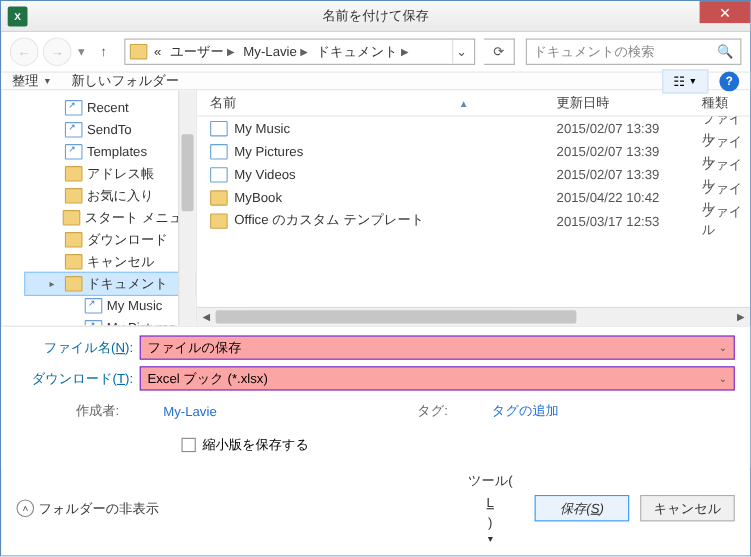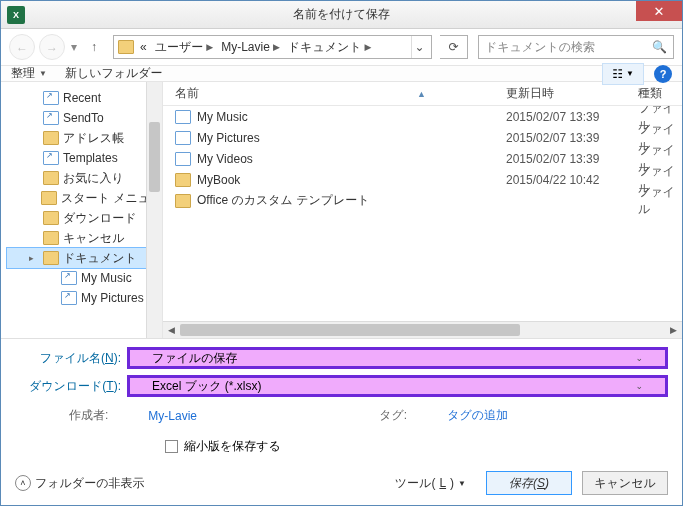--- a/index.html
+++ b/index.html
@@ -23,21 +23,21 @@
   .refresh-btn { width: 28px; height: 24px; border: 1px solid #b0b0b0; display: flex; align-items: center; justify-content: center; color: #555; border-left: none; }
   .searchbox { width: 196px; height: 24px; border: 1px solid #b0b0b0; display: flex; align-items: center; padding: 0 6px; color: #888; background: #fff; margin-left: 6px; }
   .searchbox .srch-icon { margin-left: auto; color: #555; }
   .toolbar { height: 17px; border-top: 1px solid #e5e5e5; border-bottom: 1px solid #e5e5e5; display: flex; align-items: center; padding: 0 10px; gap: 18px; background: #fdfdfd; }
   .toolbar .drop-item { display: flex; align-items: center; gap: 4px; color: #333; }
   .toolbar .drop-item .tri { font-size: 8px; color: #555; }
   .toolbar .right { margin-left: auto; display: flex; align-items: center; gap: 10px; }
   .view-btn { width: 42px; height: 22px; border: 1px solid #c9e0f7; background: #eaf3fc; display: flex; align-items: center; justify-content: center; gap: 3px; }
   .view-btn .tri { font-size: 8px; }
   .help-icon { width: 18px; height: 18px; border-radius: 50%; background: #1e6fd6; color: #fff; display: flex; align-items: center; justify-content: center; font-weight: bold; font-size: 11px; }
-  .body { flex: 1; display: flex; overflow: hidden; }
+  .body { flex: 1; display: flex; overflow: hidden; margin-left: 16px; }
   .tree { width: 162px; border-right: 1px solid #e5e5e5; padding: 6px 0 6px 6px; overflow: hidden; position: relative; }
   .tree-scroll { position: absolute; right: 0; top: 0; bottom: 0; width: 16px; background: #f0f0f0; border-left: 1px solid #dcdcdc; }
   .tree-thumb { position: absolute; left: 2px; right: 2px; top: 40px; height: 70px; background: #c6c6c6; border-radius: 2px; }
   .tree-item { display: flex; align-items: center; gap: 4px; height: 20px; color: #333; white-space: nowrap; padding-left: 10px; }
   .tree-item.selected { background: #cde8ff; outline: 1px solid #7abdff; }
   .tree-item .ico { width: 16px; height: 14px; background: #f3d07a; border: 1px solid #cda64a; border-radius: 1px; flex-shrink: 0; }
   .tree-item .ico.link { background: #fff; border: 1px solid #6aa0d8; position: relative; }
   .tree-item .ico.link::after { content: "↗"; position: absolute; font-size: 8px; color: #3a78b8; left: 2px; top: -1px; }
   .tree-item .toggle { width: 10px; font-size: 9px; color: #666; }
   .filepane { flex: 1; display: flex; flex-direction: column; overflow: hidden; }
@@ -54,32 +54,32 @@
   .file-row .fdate { width: 132px; color: #555; }
   .file-row .ftype { width: 44px; color: #555; }
   .hscroll { height: 17px; background: #f0f0f0; border-top: 1px solid #dcdcdc; display: flex; align-items: center; }
   .hscroll .arrow { width: 17px; height: 17px; display: flex; align-items: center; justify-content: center; color: #606060; font-size: 9px; }
   .hscroll .track { flex: 1; height: 100%; position: relative; }
   .hscroll .thumb { position: absolute; left: 0; width: 70%; top: 2px; bottom: 2px; background: #c6c6c6; border-radius: 2px; }
   .form-area { border-top: 1px solid #e0e0e0; padding: 8px 14px 12px 14px; display: flex; flex-direction: column; gap: 6px; background: #fff; }
   .form-row { display: flex; align-items: center; gap: 6px; }
   .form-label { width: 106px; text-align: right; color: #0369a1; }
   .form-label .ul { text-decoration: underline; }
-  .form-input { flex: 1; height: 22px; border: 3px solid #6d28d9; padding: 0 22px; display: flex; align-items: center; background: #f0abfc; }
+  .form-input { flex: 1; height: 22px; border: 1px solid #6d28d9; padding: 0 6px; display: flex; align-items: center; background: #fca5a5; }
   .form-input .drop-tri { margin-left: auto; font-size: 9px; color: #555; }
   .meta-row { display: flex; align-items: center; gap: 40px; padding-left: 54px; margin-top: 4px; }
   .meta-label { color: #666; }
   .meta-value { color: #1e6fd6; }
   .check-row { display: flex; align-items: center; gap: 6px; padding-left: 150px; margin-top: 8px; }
   .checkbox { width: 13px; height: 13px; border: 1px solid #888; background: #fff; }
   .bottom-bar { display: flex; align-items: center; padding: 4px 14px 10px 14px; gap: 10px; }
   .hide-folders { display: flex; align-items: center; gap: 4px; color: #333; }
   .hide-folders .circ { width: 16px; height: 16px; border: 1px solid #888; border-radius: 50%; display: flex; align-items: center; justify-content: center; font-size: 9px; }
   .bottom-bar .spacer { flex: 1; }
-  .tool-drop { display: flex; align-items: center; gap: 4px; color: #333; margin-right: 10px; }
+  .tool-drop { display: flex; align-items: center; gap: 4px; color: #333; margin-right: 10px; flex-direction: column; }
   .btn { min-width: 86px; height: 24px; border: 1px solid #adadad; background: #f0f0f0; display: flex; align-items: center; justify-content: center; color: #333; }
   .btn.primary { border: 1px solid #3399ff; background: #eaf3fc; font-style: italic; }
 </style>
 </head>
 <body>
 
 <div class="window">
 
   <div class="titlebar">
     <div class="app-icon">X</div>
@@ -141,27 +141,27 @@
           <span class="ico link"></span>
           <span>Recent</span>
         </div>
         <div class="tree-item" style="padding-left: 22px;">
           <span class="toggle"></span>
           <span class="ico link"></span>
           <span>SendTo</span>
         </div>
         <div class="tree-item" style="padding-left: 22px;">
           <span class="toggle"></span>
+          <span class="ico link"></span>
+          <span>Templates</span>
+        </div>
+        <div class="tree-item" style="padding-left: 22px;">
+          <span class="toggle"></span>
           <span class="ico"></span>
           <span>アドレス帳</span>
-        </div>
-        <div class="tree-item" style="padding-left: 22px;">
-          <span class="toggle"></span>
-          <span class="ico link"></span>
-          <span>Templates</span>
         </div>
         <div class="tree-item" style="padding-left: 22px;">
           <span class="toggle"></span>
           <span class="ico"></span>
           <span>お気に入り</span>
         </div>
         <div class="tree-item" style="padding-left: 22px;">
           <span class="toggle"></span>
           <span class="ico"></span>
           <span>スタート メニュー</span>
@@ -235,20 +235,21 @@
               <span>MyBook</span>
             </div>
             <div class="fdate">2015/04/22 10:42</div>
             <div class="ftype">ファイル</div>
           </div>
           <div class="file-row">
             <div class="fname">
               <span class="ficon "></span>
               <span>Office のカスタム テンプレート</span>
             </div>
+            <div class="fdate">2015/03/17 12:53</div>
             <div class="ftype">ファイル</div>
           </div>
         </div>
       <div class="hscroll">
         <div class="arrow">◀</div>
         <div class="track">
             <div class="thumb"></div>
           </div>
         <div class="arrow">▶</div>
       </div>

